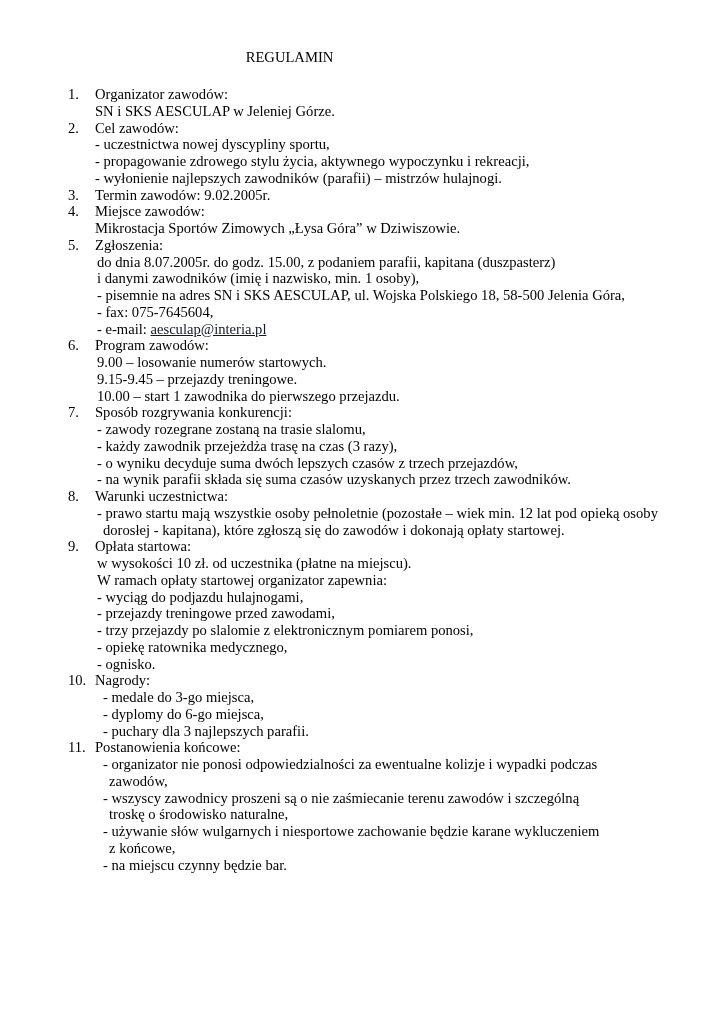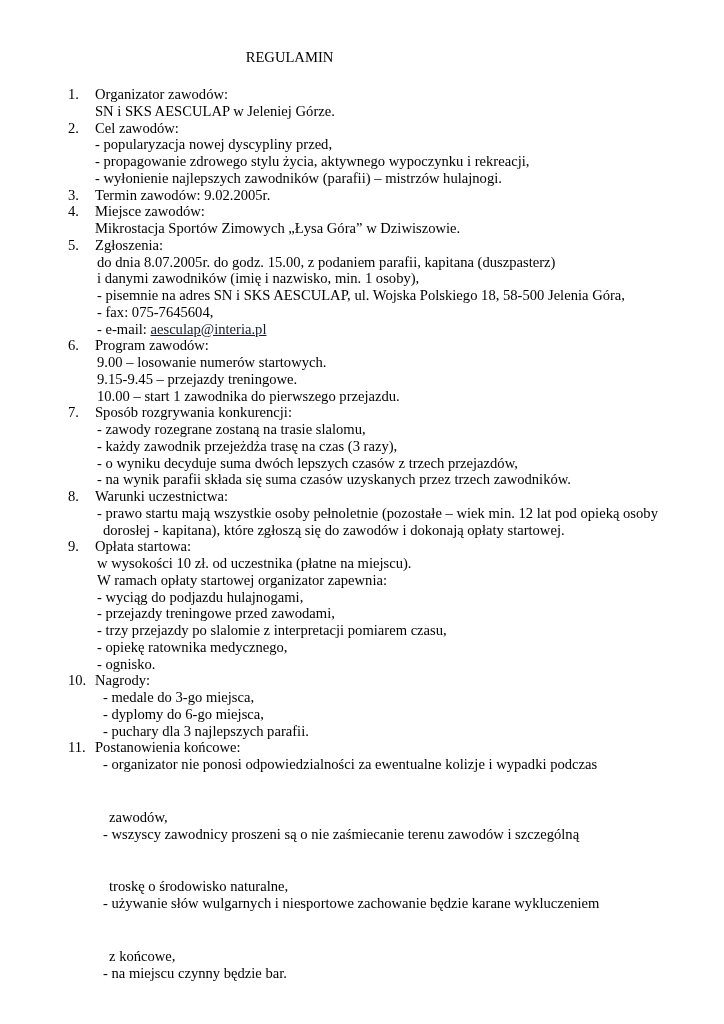--- a/index.html
+++ b/index.html
@@ -17,36 +17,36 @@
     width: 577px; height: 1024px;
     padding: 48px 66px 0 68px;
   }
   .header { text-align: center; line-height: 18px; }
   .spacer { height: 20px; }
   .line { white-space: pre; }
   .num { display: inline-block; min-width: 27px; }
   .ind0 { padding-left: 27px; }
   .ind1 { padding-left: 29px; }
   .ind2 { padding-left: 35px; }
-  .ind3 { padding-left: 41px; margin-top: 36px; }
+  .ind3 { padding-left: 41px; }
   .email { text-decoration: underline; cursor: pointer; }
 </style>
 </head>
 <body>
 
 <div class="page">
   <div class="header">
     <div>REGULAMIN</div>
   </div>
   <div class="spacer"></div>
   <div>
       <div class="line"><span class="num">1.</span><span>Organizator zawodów:</span></div>
       <div class="line ind0"><span>SN i SKS AESCULAP w Jeleniej Górze.</span></div>
       <div class="line"><span class="num">2.</span><span>Cel zawodów:</span></div>
-      <div class="line ind0"><span>- popularyzacja nowej dyscypliny przed,</span></div>
+      <div class="line ind0"><span>- uczestnictwa nowej dyscypliny sportu,</span></div>
       <div class="line ind0"><span>- propagowanie zdrowego stylu życia, aktywnego wypoczynku i rekreacji,</span></div>
       <div class="line ind0"><span>- wyłonienie najlepszych zawodników (parafii) – mistrzów hulajnogi.</span></div>
       <div class="line"><span class="num">3.</span><span>Termin zawodów: 9.02.2005r.</span></div>
       <div class="line"><span class="num">4.</span><span>Miejsce zawodów:</span></div>
       <div class="line ind0"><span>Mikrostacja Sportów Zimowych „Łysa Góra” w Dziwiszowie.</span></div>
       <div class="line"><span class="num">5.</span><span>Zgłoszenia:</span></div>
       <div class="line ind1"><span>do dnia 8.07.2005r. do godz. 15.00, z podaniem parafii, kapitana (duszpasterz)</span></div>
       <div class="line ind1"><span>i danymi zawodników (imię i nazwisko, min. 1 osoby),</span></div>
       <div class="line ind1"><span>- pisemnie na adres SN i SKS AESCULAP, ul. Wojska Polskiego 18, 58-500 Jelenia Góra,</span></div>
       <div class="line ind1"><span>- fax: 075-7645604,</span></div>
@@ -61,21 +61,21 @@
       <div class="line ind1"><span>- o wyniku decyduje suma dwóch lepszych czasów z trzech przejazdów,</span></div>
       <div class="line ind1"><span>- na wynik parafii składa się suma czasów uzyskanych przez trzech zawodników.</span></div>
       <div class="line"><span class="num">8.</span><span>Warunki uczestnictwa:</span></div>
       <div class="line ind1"><span>- prawo startu mają wszystkie osoby pełnoletnie (pozostałe – wiek min. 12 lat pod opieką osoby</span></div>
       <div class="line ind2"><span>dorosłej - kapitana), które zgłoszą się do zawodów i dokonają opłaty startowej.</span></div>
       <div class="line"><span class="num">9.</span><span>Opłata startowa:</span></div>
       <div class="line ind1"><span>w wysokości 10 zł. od uczestnika (płatne na miejscu).</span></div>
       <div class="line ind1"><span>W ramach opłaty startowej organizator zapewnia:</span></div>
       <div class="line ind1"><span>- wyciąg do podjazdu hulajnogami,</span></div>
       <div class="line ind1"><span>- przejazdy treningowe przed zawodami,</span></div>
-      <div class="line ind1"><span>- trzy przejazdy po slalomie z interpretacji pomiarem czasu,</span></div>
+      <div class="line ind1"><span>- trzy przejazdy po slalomie z elektronicznym pomiarem ponosi,</span></div>
       <div class="line ind1"><span>- opiekę ratownika medycznego,</span></div>
       <div class="line ind1"><span>- ognisko.</span></div>
       <div class="line"><span class="num">10.</span><span>Nagrody:</span></div>
       <div class="line ind2"><span>- medale do 3-go miejsca,</span></div>
       <div class="line ind2"><span>- dyplomy do 6-go miejsca,</span></div>
       <div class="line ind2"><span>- puchary dla 3 najlepszych parafii.</span></div>
       <div class="line"><span class="num">11.</span><span>Postanowienia końcowe:</span></div>
       <div class="line ind2"><span>- organizator nie ponosi odpowiedzialności za ewentualne kolizje i wypadki podczas</span></div>
       <div class="line ind3"><span>zawodów,</span></div>
       <div class="line ind2"><span>- wszyscy zawodnicy proszeni są o nie zaśmiecanie terenu zawodów i szczególną</span></div>

